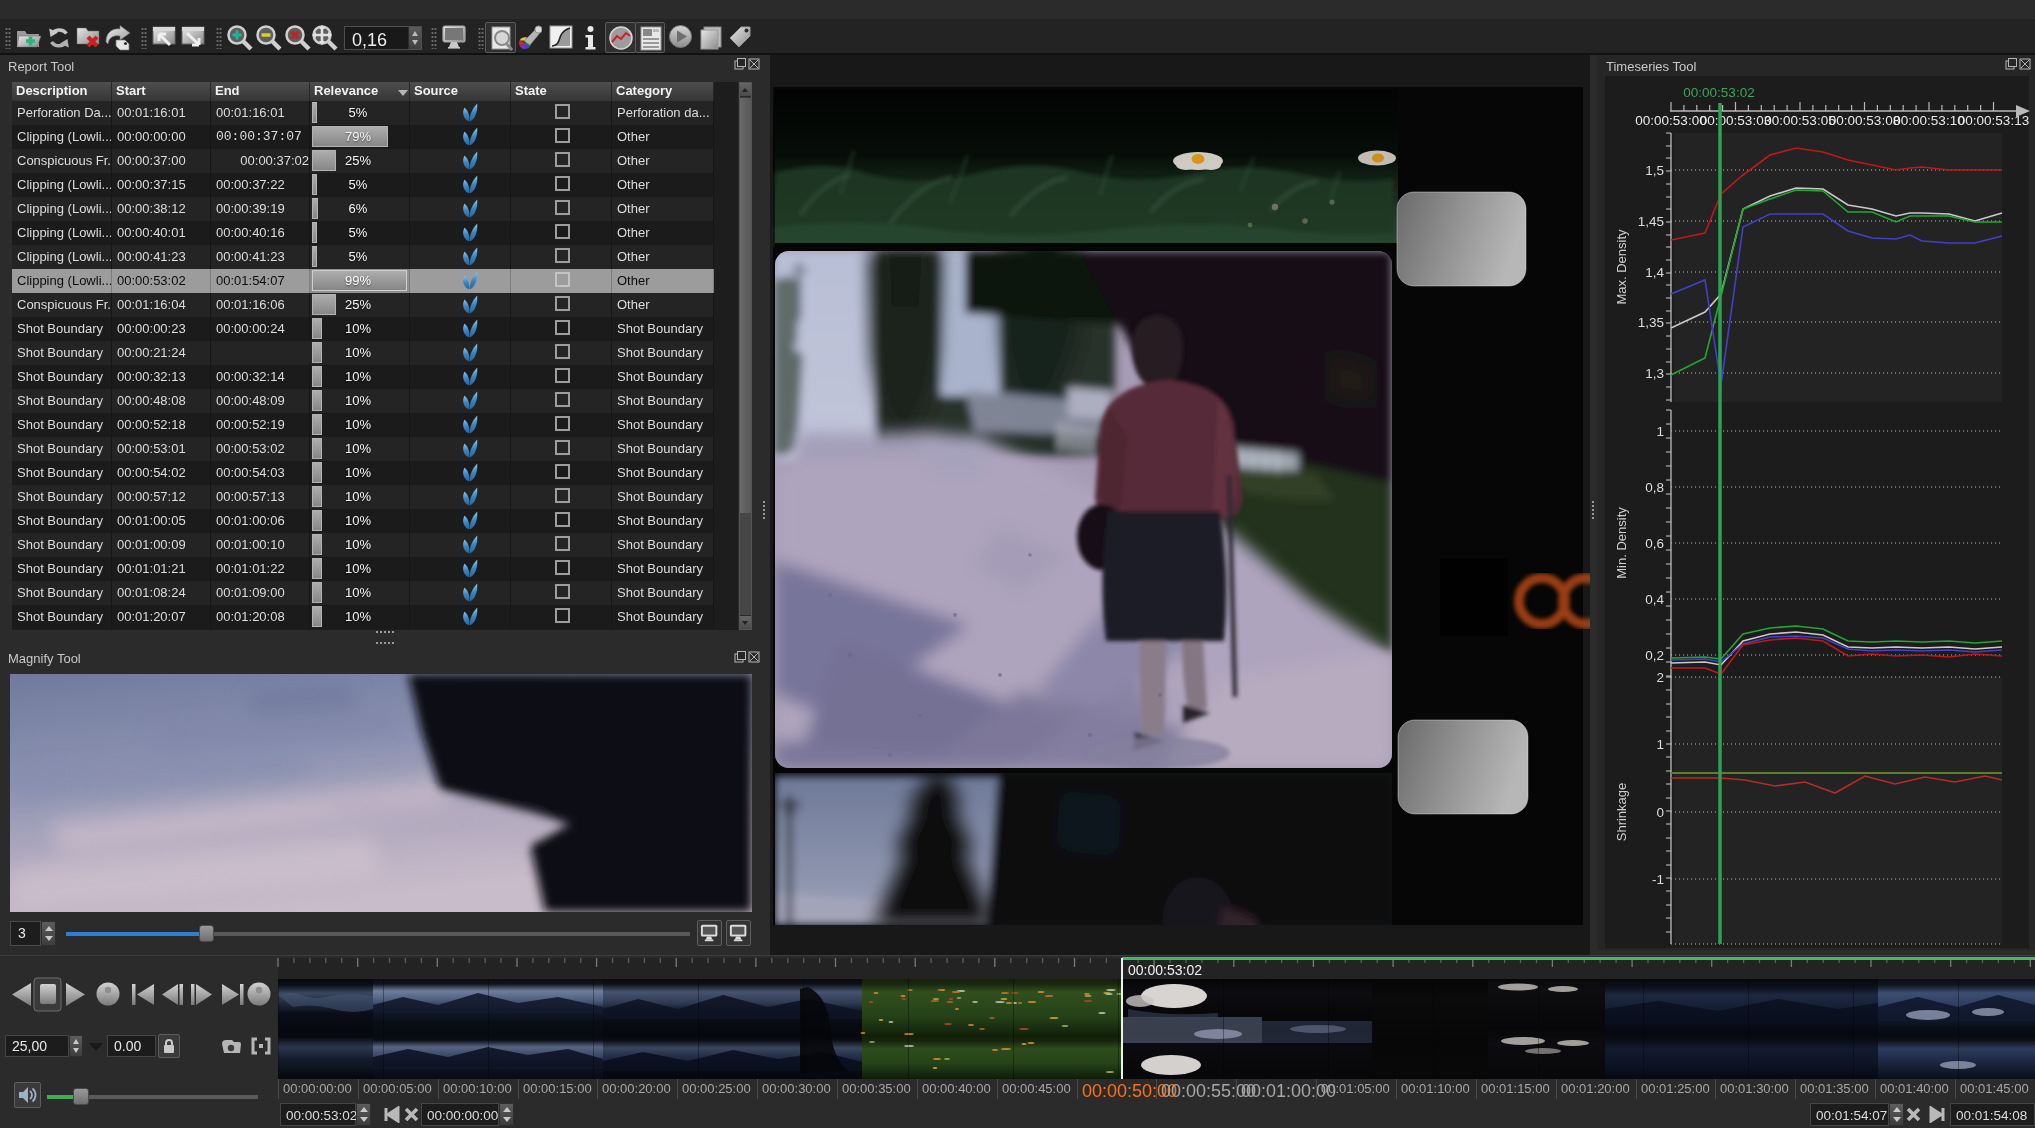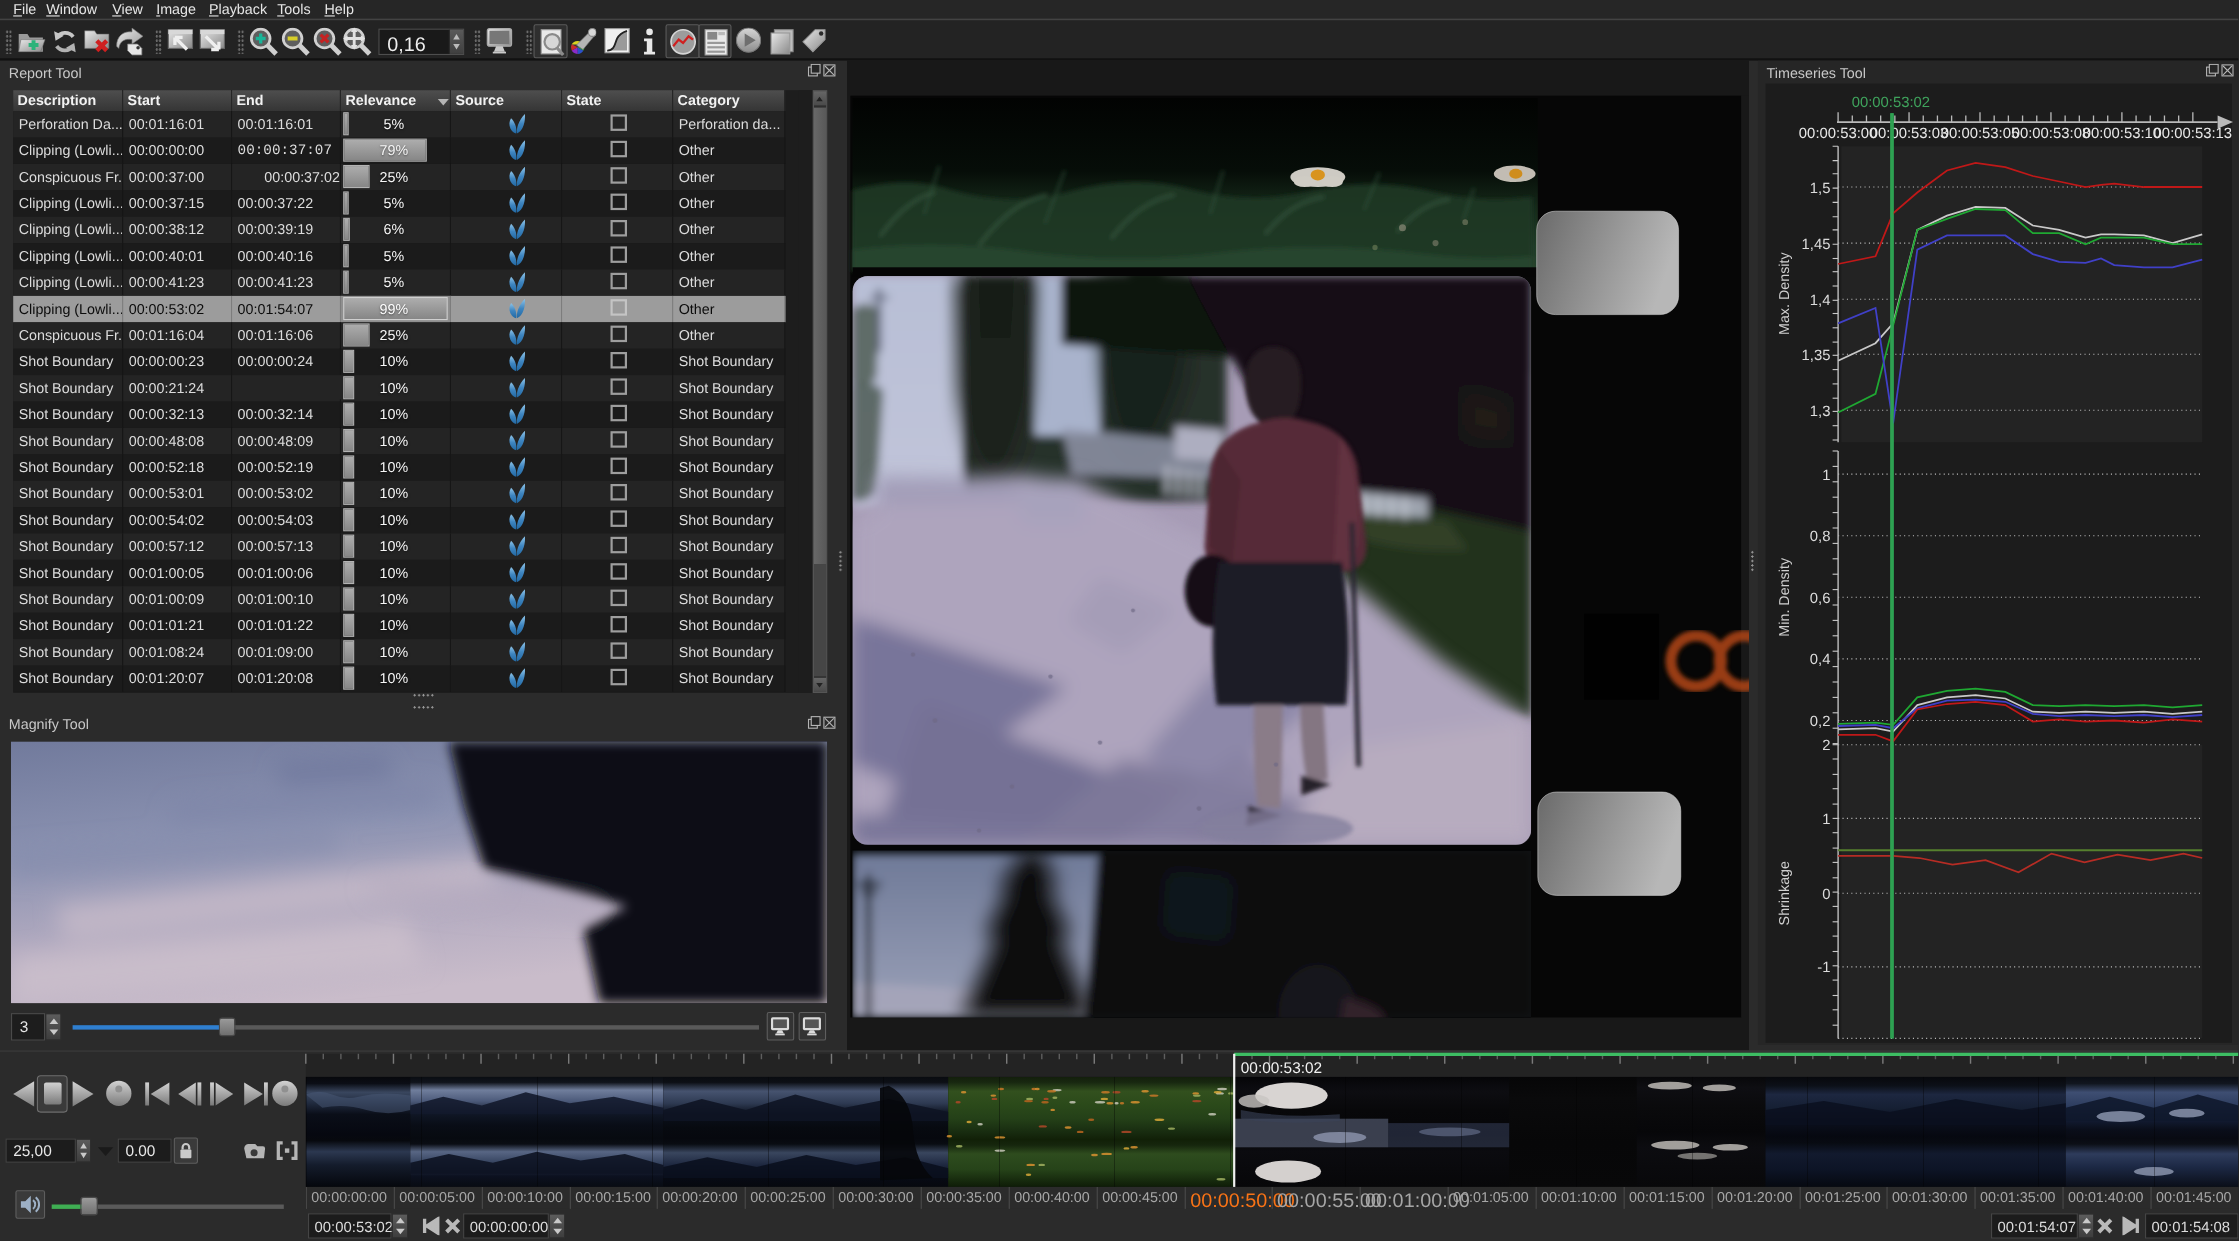--- a/index.html
+++ b/index.html
@@ -30,29 +30,20 @@
   .todd { background:#242424; }
   .teven { background:#1b1b1b; }
   .tsel { background:#9c9c9c; }
   .cell { position:absolute; top:0; height:24px; padding:4px 0 0 5px; color:#dcdcdc;
     border-right:1px solid #161616; overflow:hidden; white-space:nowrap; }
   .tsel .cell { color:#0c0c0c; border-right:1px solid #7d7d7d; }
 </style>
 </head>
 <body>
 <div id="app">
-  <div id="menubar">
-    <span style="left:12px"><u>F</u>ile</span>
-    <span style="left:42px"><u>W</u>indow</span>
-    <span style="left:102px"><u>V</u>iew</span>
-    <span style="left:142px"><u>I</u>mage</span>
-    <span style="left:190px"><u>P</u>layback</span>
-    <span style="left:252px"><u>T</u>ools</span>
-    <span style="left:295px"><u>H</u>elp</span>
-  </div>
   <div id="toolbar">
 <div class="grip" style="left:5px;"></div>
 <div class="grip" style="left:141px;"></div>
 <div class="grip" style="left:216px;"></div>
 <div class="grip" style="left:431px;"></div>
 <div class="grip" style="left:478px;"></div>
 <svg class="tbico" style="left:15px;top:6px;" width="27" height="26" viewBox="0 0 27 26">
         <defs>
           <linearGradient id="gf" x1="0" y1="0" x2="1" y2="1">
             <stop offset="0" stop-color="#e8e8e8"></stop>

